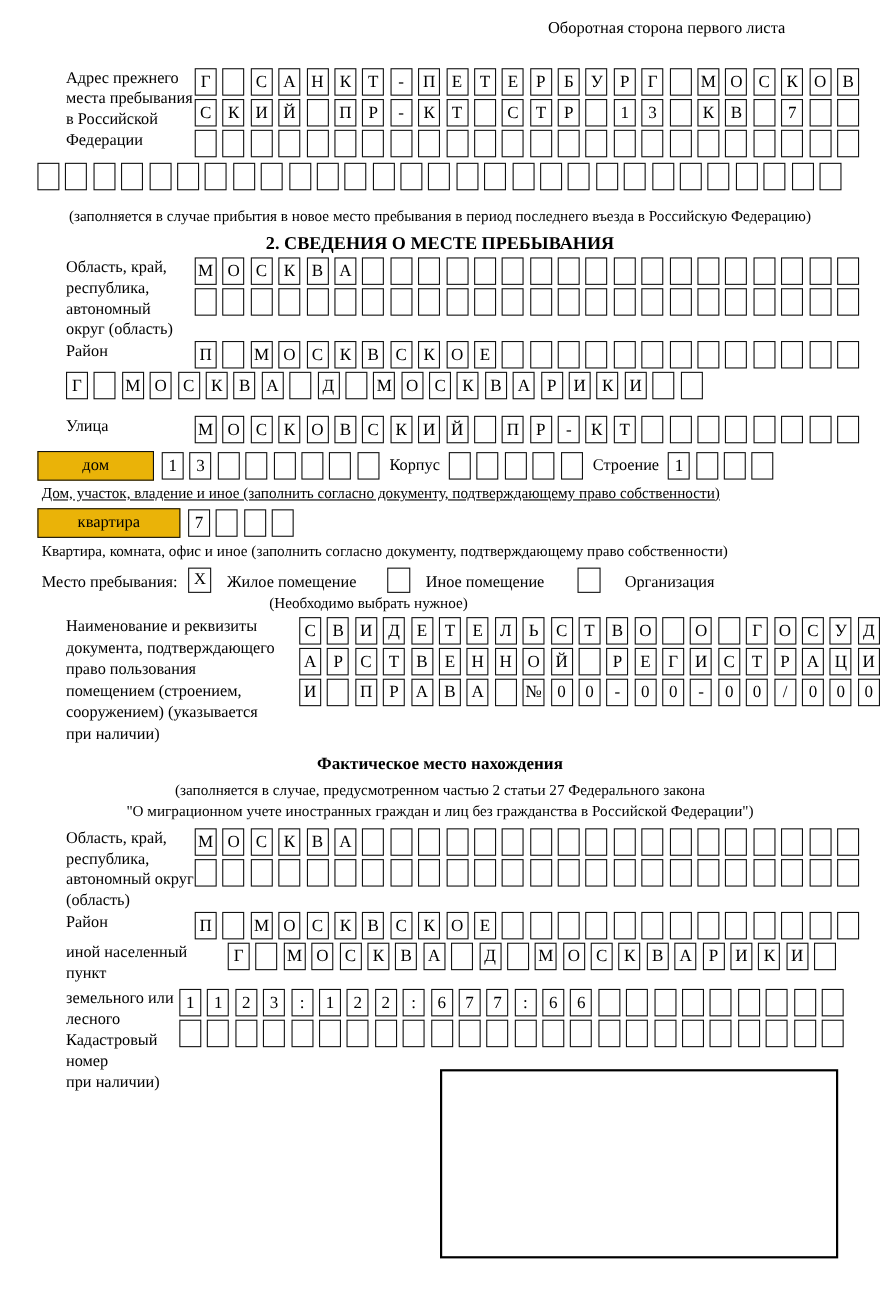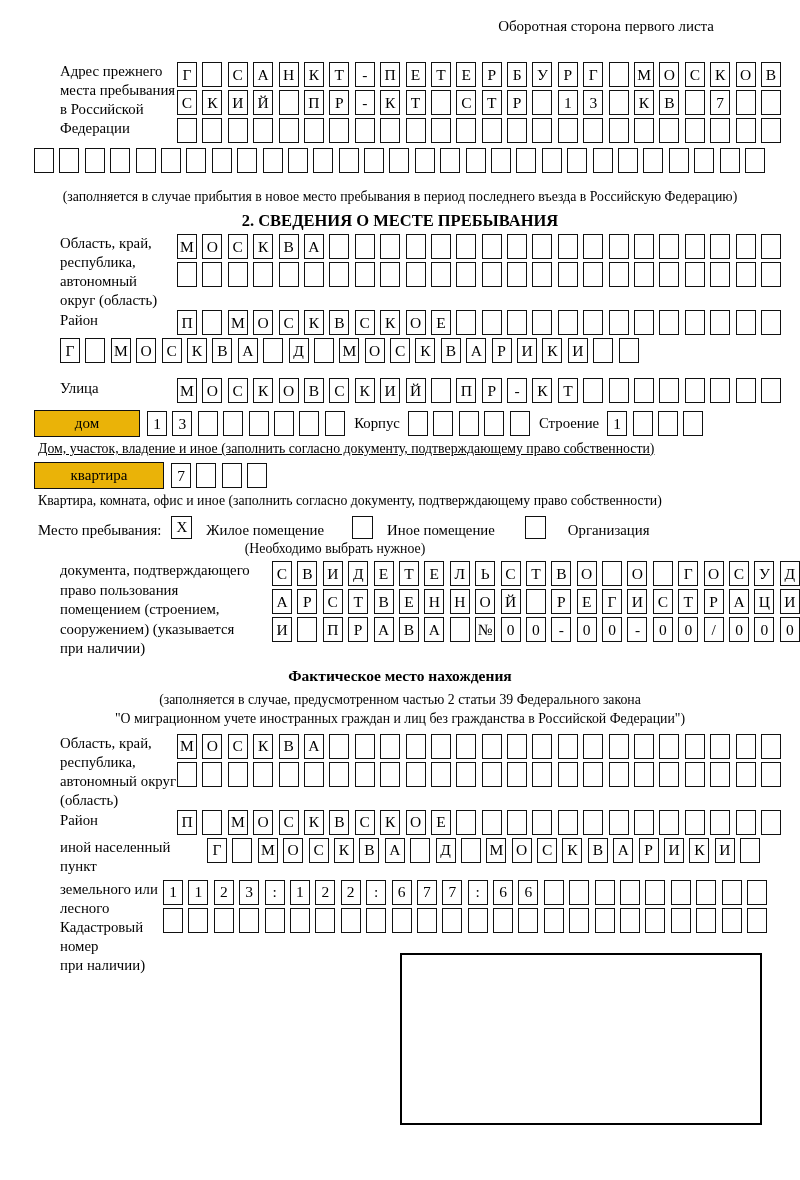--- a/index.html
+++ b/index.html
@@ -380,20 +380,21 @@
   <div class="chk-label">Жилое помещение</div>
   <div class="checkbox m-l28 m-r14"></div>
   <div class="chk-label">Иное помещение</div>
   <div class="checkbox m-l30 m-r14"></div>
   <div class="chk-label m-l8">Организация</div>
 </div>
 <div class="chk-note">(Необходимо выбрать нужное)</div>
 
 <div class="field mt4">
   <div class="field-label w212" style="line-height:19.5px;">
+    <div>Наименование и реквизиты</div>
     <div>документа, подтверждающего</div>
     <div>право пользования</div>
     <div>помещением (строением,</div>
     <div>сооружением) (указывается</div>
     <div>при наличии)</div>
   </div>
   <div class="cellcol">
     <div class="cells">
         <span class="cell">С</span>
         <span class="cell">В</span>
@@ -460,21 +461,21 @@
         <span class="cell">0</span>
         <span class="cell">/</span>
         <span class="cell">0</span>
         <span class="cell">0</span>
         <span class="cell">0</span>
       </div>
   </div>
 </div>
 
 <div class="subtitle">Фактическое место нахождения</div>
-<div class="caption center">(заполняется в случае, предусмотренном частью 2 статьи 39 Федерального закона</div>
+<div class="caption center">(заполняется в случае, предусмотренном частью 2 статьи 27 Федерального закона</div>
 <div class="caption center">"О миграционном учете иностранных граждан и лиц без гражданства в Российской Федерации")</div>
 
 <div class="field mt6">
   <div class="field-label w117 lh19">
     <div>Область, край,</div>
     <div>республика,</div>
     <div>автономный округ</div>
     <div>(область)</div>
   </div>
   <div class="cellcol">

